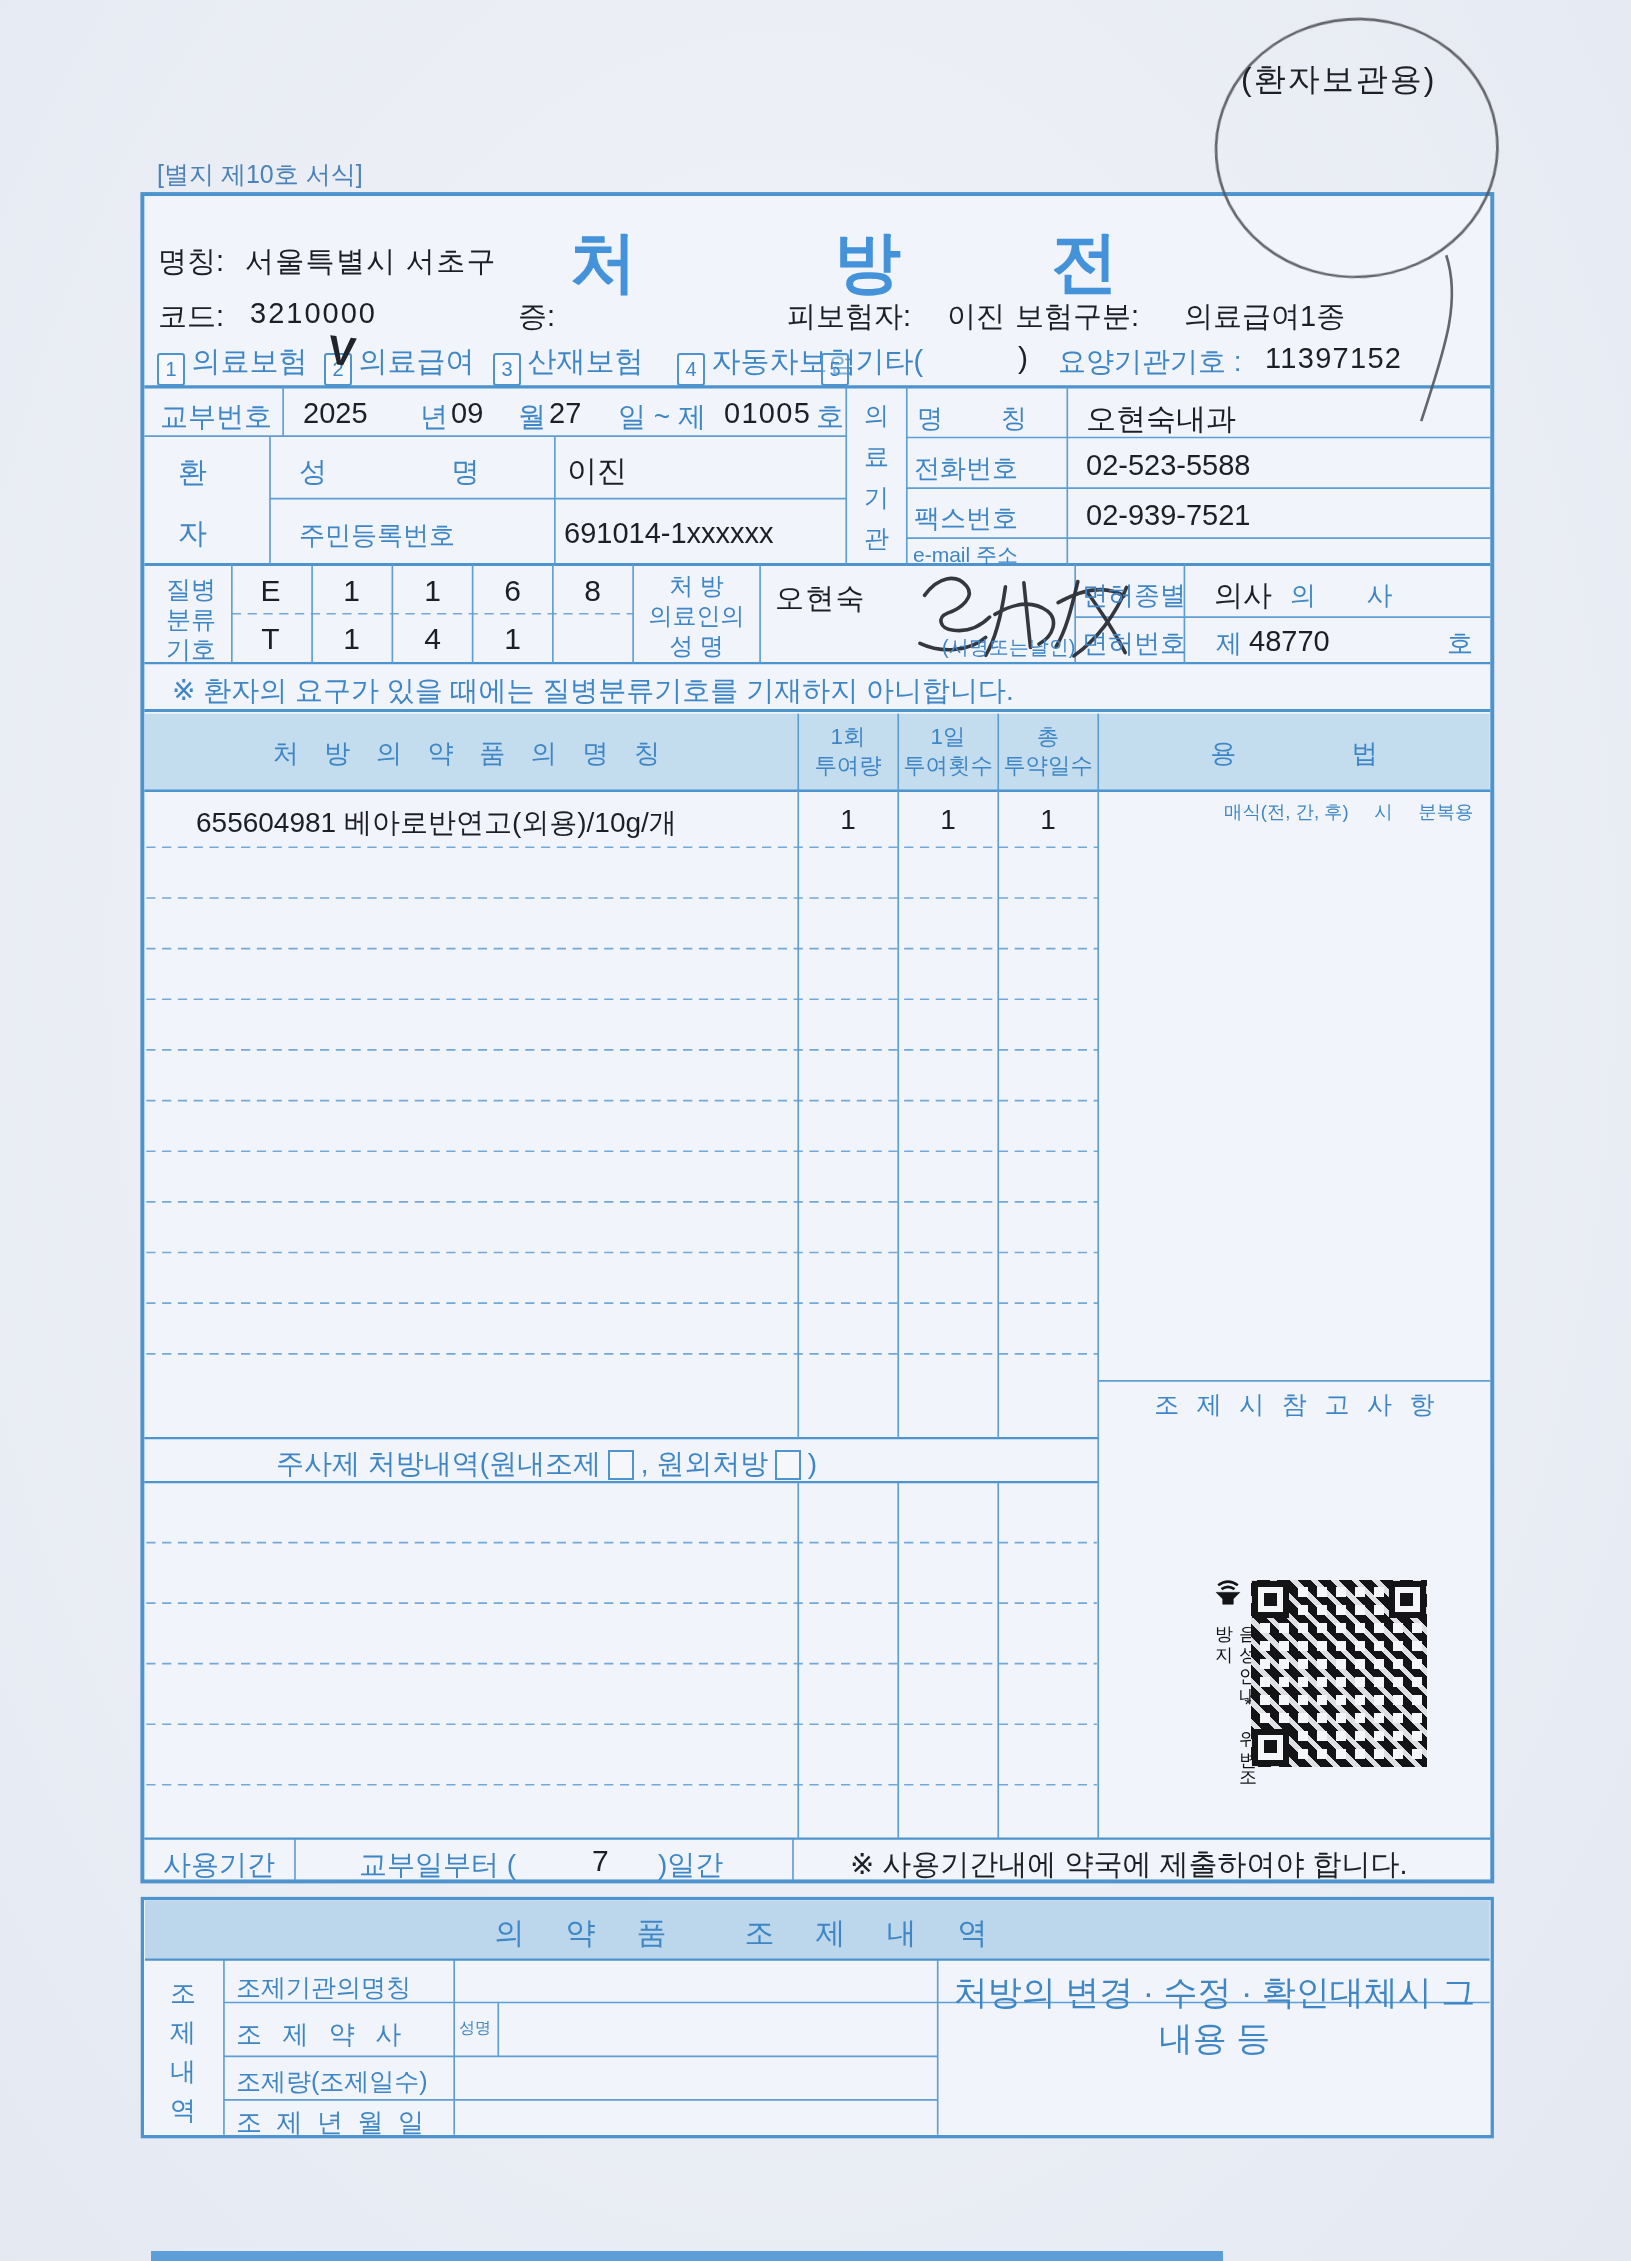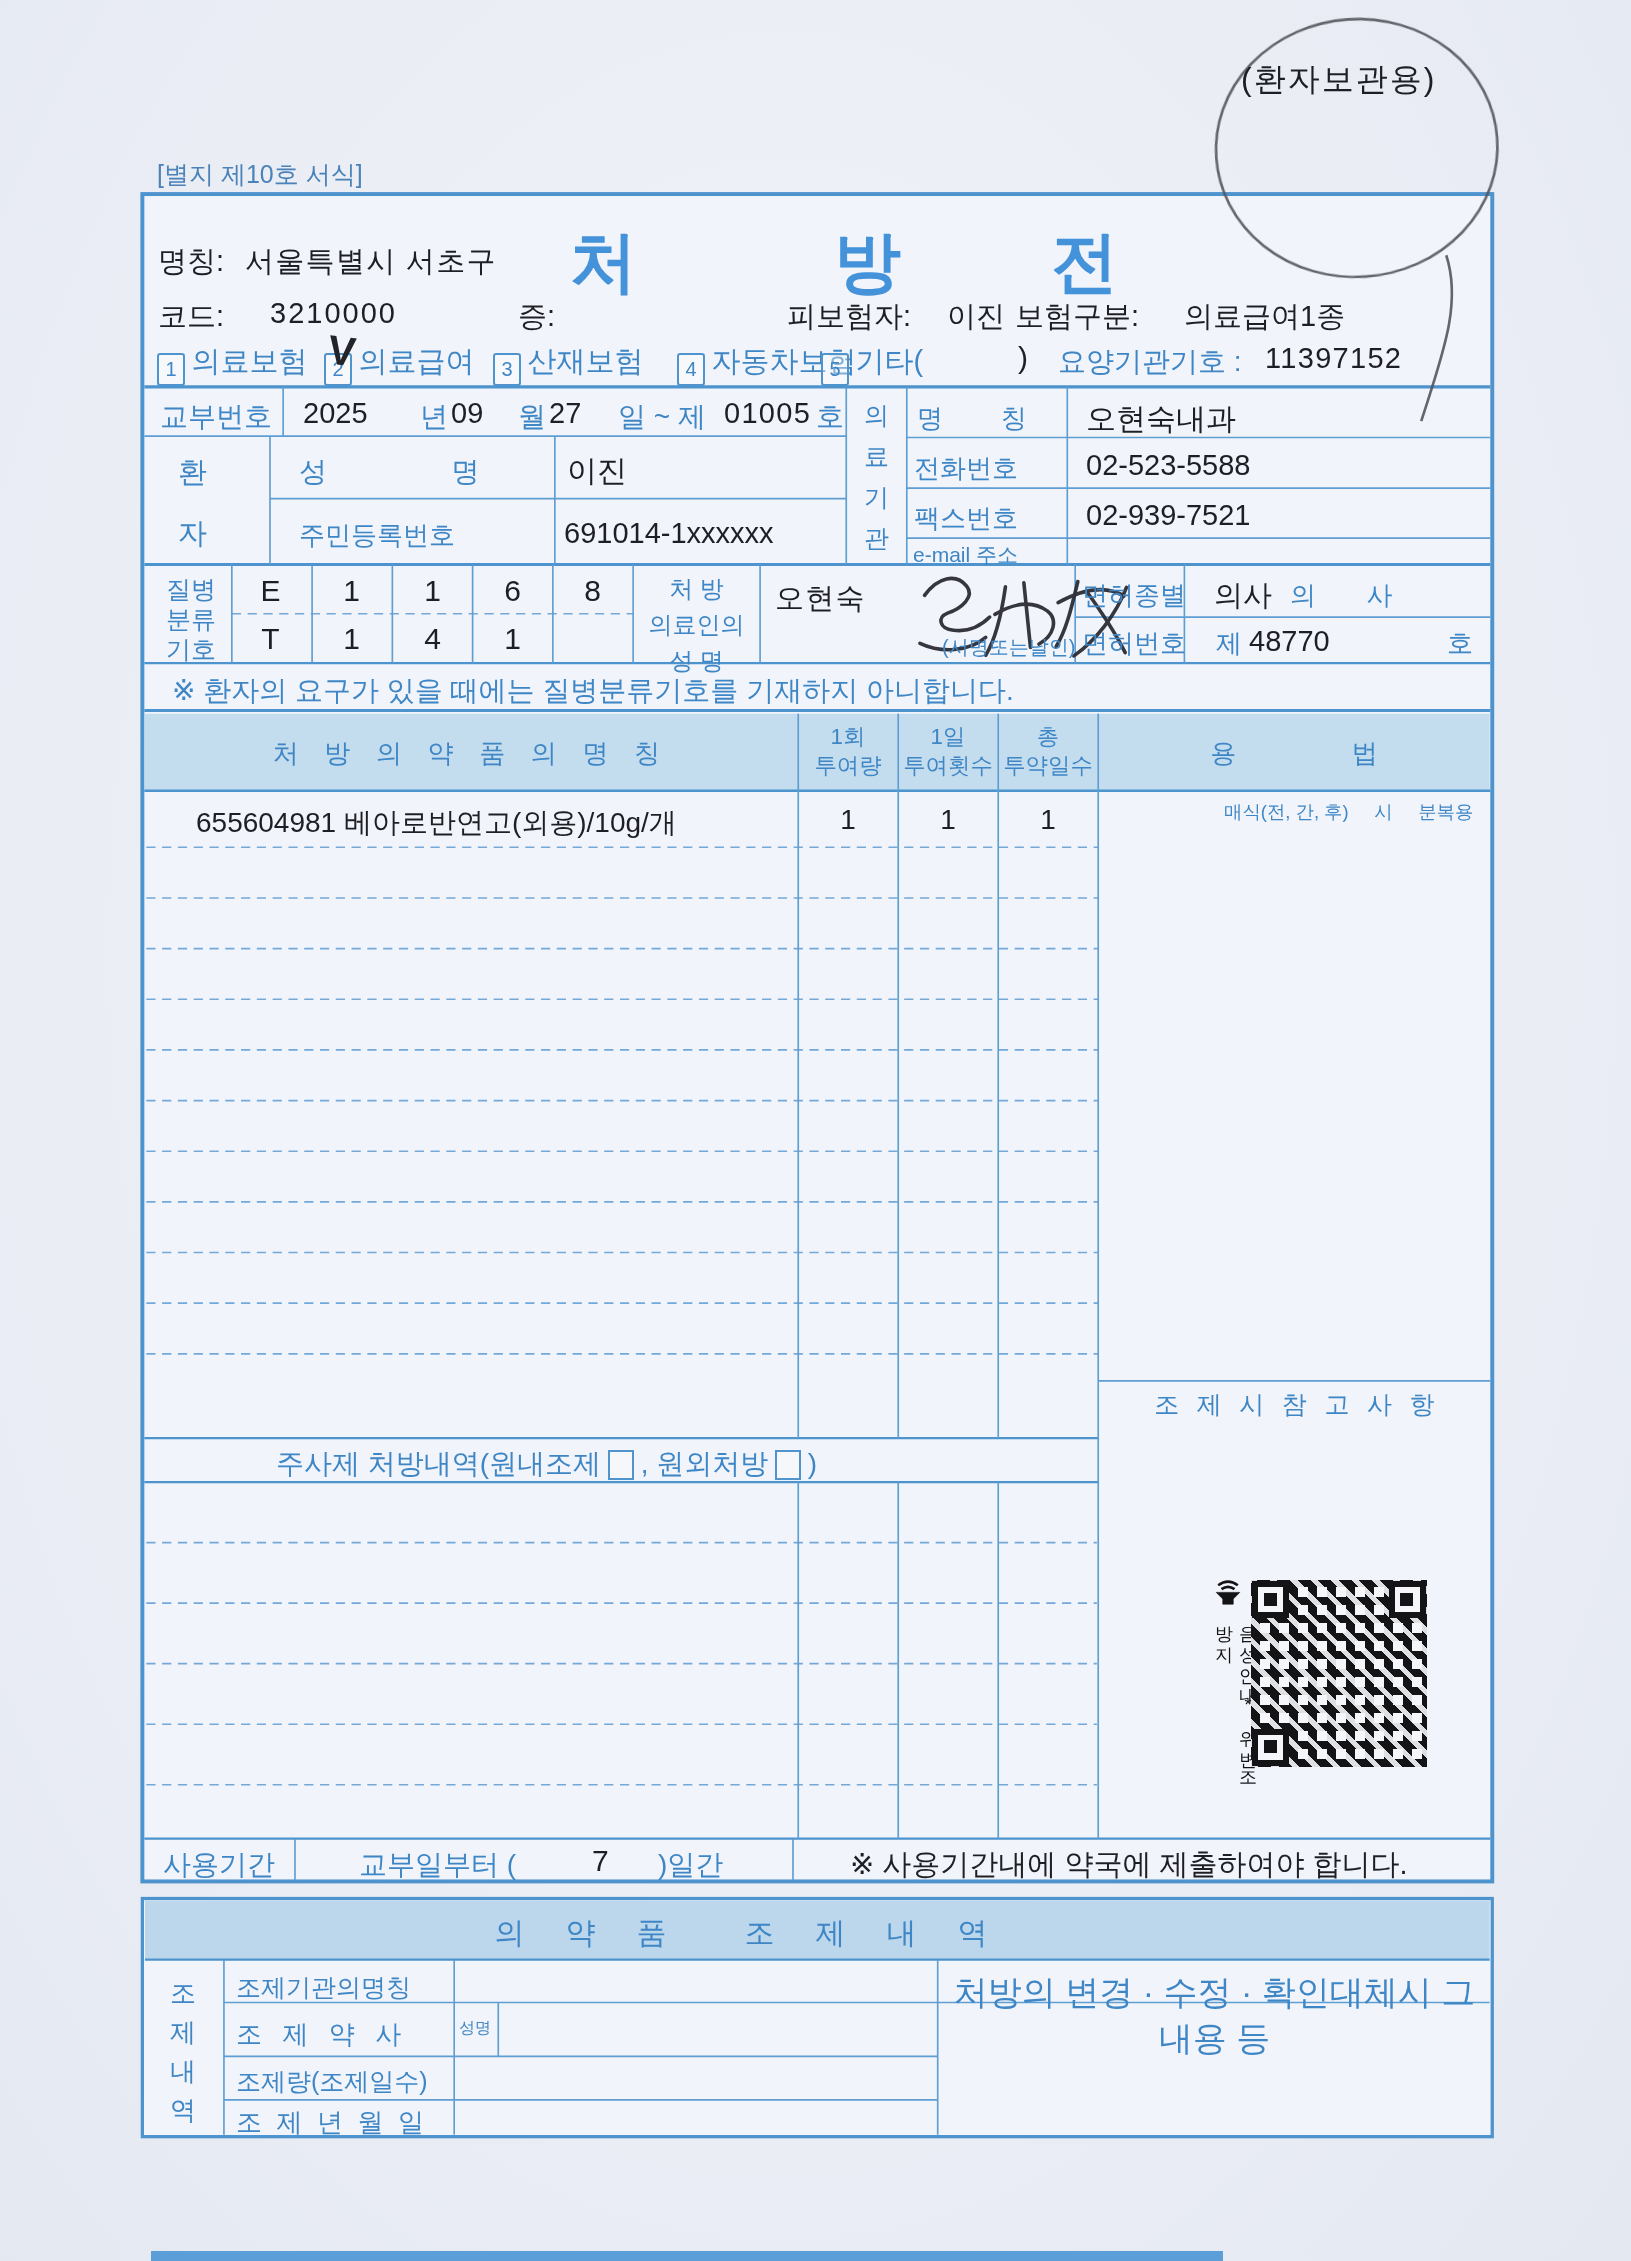--- a/index.html
+++ b/index.html
@@ -141,21 +141,21 @@
 <div class="abs blk" style="left:1241px;top:58px;font-size:32px;letter-spacing:2px;">(환자보관용)</div>
 
 <div class="abs blk" style="left:158px;top:242px;font-size:29px;">명칭:</div>
 <div class="abs blk" style="left:245px;top:242px;font-size:29px;letter-spacing:1.3px;">서울특별시 서초구</div>
 
 <div class="abs" style="left:570px;top:217px;font-size:67px;font-weight:bold;color:#4493da;">처</div>
 <div class="abs" style="left:834px;top:217px;font-size:67px;font-weight:bold;color:#4493da;">방</div>
 <div class="abs" style="left:1051px;top:217px;font-size:67px;font-weight:bold;color:#4493da;">전</div>
 
 <div class="abs blk" style="left:158px;top:297px;font-size:29px;">코드:</div>
-<div class="abs blk" style="left:250px;top:297px;font-size:29px;letter-spacing:2px;margin-left:20px;">3210000</div>
+<div class="abs blk" style="left:250px;top:297px;font-size:29px;letter-spacing:2px;">3210000</div>
 <div class="abs blk" style="left:518px;top:297px;font-size:29px;">증:</div>
 <div class="abs blk" style="left:787px;top:297px;font-size:29px;">피보험자:</div>
 <div class="abs blk" style="left:947px;top:297px;font-size:29px;">이진</div>
 <div class="abs blk" style="left:1015px;top:297px;font-size:29px;">보험구분:</div>
 <div class="abs blk" style="left:1184px;top:297px;font-size:29px;">의료급여1종</div>
 
 <div class="abs" style="left:157px;top:342px;font-size:29px;">
   <span class="numbox">1</span><span class="blu">의료보험</span>
 </div>
 <div class="abs" style="left:324px;top:342px;font-size:29px;">
@@ -209,21 +209,21 @@
 기호</div>
 <div class="abs blk ctr" style="left:251px;top:574px;width:39px;font-size:30px;">E</div>
 <div class="abs blk ctr" style="left:332px;top:574px;width:39px;font-size:30px;">1</div>
 <div class="abs blk ctr" style="left:413px;top:574px;width:39px;font-size:30px;">1</div>
 <div class="abs blk ctr" style="left:493px;top:574px;width:39px;font-size:30px;">6</div>
 <div class="abs blk ctr" style="left:573px;top:574px;width:39px;font-size:30px;">8</div>
 <div class="abs blk ctr" style="left:251px;top:622px;width:39px;font-size:30px;">T</div>
 <div class="abs blk ctr" style="left:332px;top:622px;width:39px;font-size:30px;">1</div>
 <div class="abs blk ctr" style="left:413px;top:622px;width:39px;font-size:30px;">4</div>
 <div class="abs blk ctr" style="left:493px;top:622px;width:39px;font-size:30px;">1</div>
-<div class="abs blu prl ctr" style="left:639px;top:571px;font-size:24px;line-height:36px;width:115px;">처    방
+<div class="abs blu prl ctr" style="left:639px;top:571px;font-size:24px;line-height:30px;width:115px;">처    방
 의료인의
 성    명</div>
 <div class="abs blk" style="left:775px;top:579px;font-size:29px;letter-spacing:1.3px;">오현숙</div>
 <div class="abs blu" style="left:942px;top:634px;font-size:20px;">(서명또는날인)</div>
 <div class="abs blu" style="left:1082px;top:578px;font-size:26px;">면허종별</div>
 <div class="abs blk" style="left:1214px;top:576px;font-size:29px;">의사</div>
 <div class="abs blu pre" style="left:1290px;top:578px;font-size:26px;">의       사</div>
 <div class="abs blu" style="left:1082px;top:626px;font-size:26px;">면허번호</div>
 <div class="abs blu" style="left:1216px;top:626px;font-size:26px;">제</div>
 <div class="abs blk" style="left:1249px;top:625px;font-size:29px;">48770</div>

